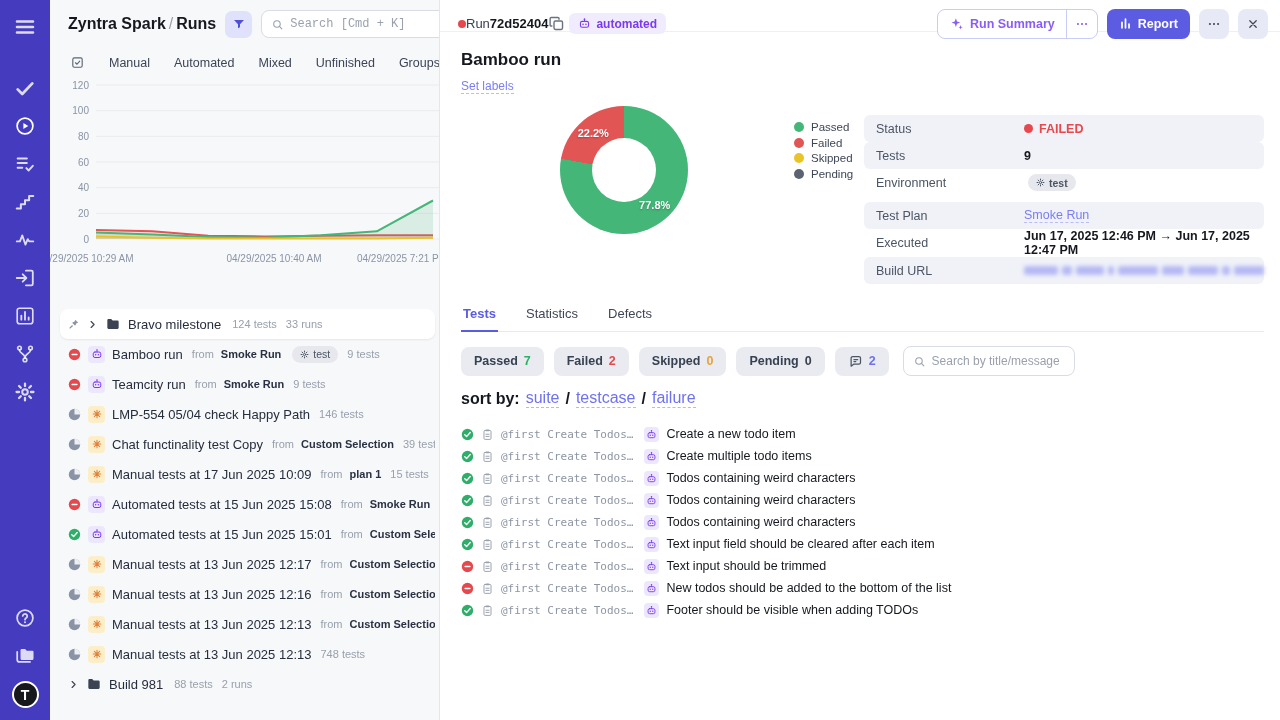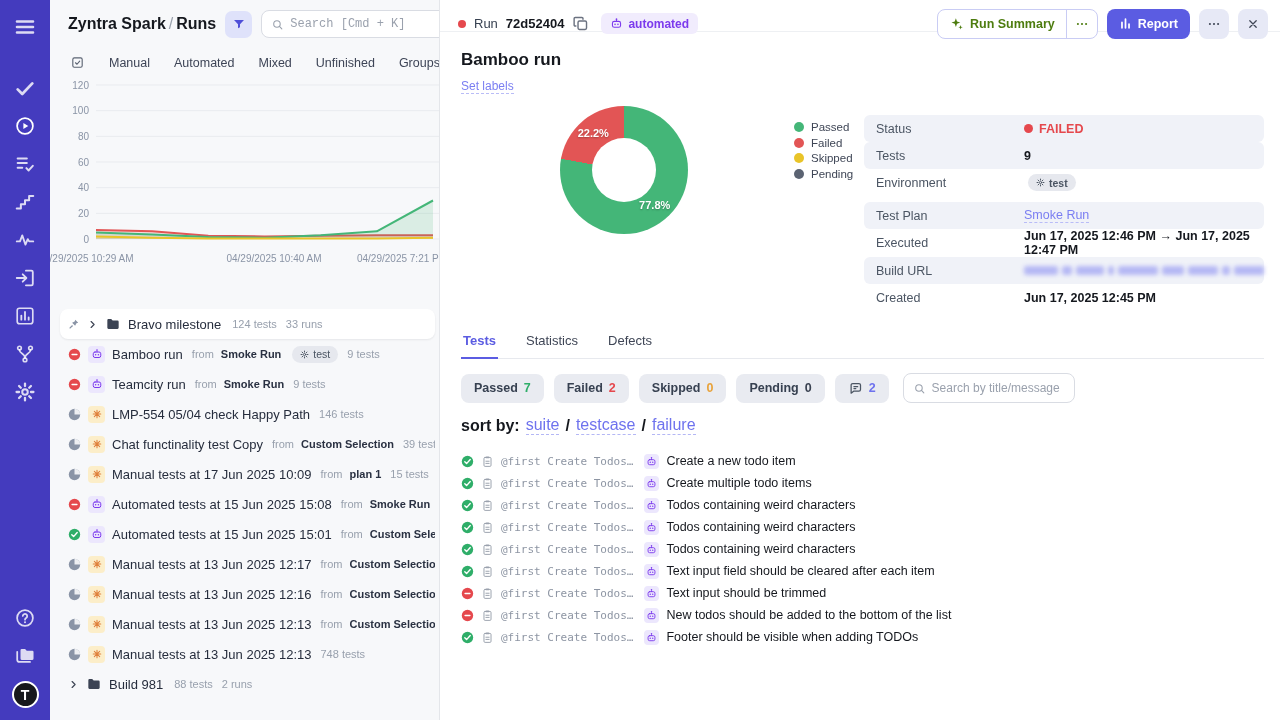--- a/index.html
+++ b/index.html
@@ -46,29 +46,29 @@
 .src{font-size:11px;font-weight:bold;color:#2a3142}
 .meta{font-size:11px;color:#98a0ad;margin-left:2px}
 .envpill{display:inline-flex;align-items:center;gap:4px;background:#e6e8ee;border-radius:9px;padding:2.5px 8px;font-size:10.5px;color:#4b5563;margin-left:4px;flex:none}
 .envpill .ic{width:9px;height:9px}
 .pin-ic{width:12px;height:12px;color:#8a94a6}
 .g-chev{width:11px;height:11px;color:#3f4656;cursor:pointer}
 .g-folder{width:16px;height:16px;color:#3c4454}
 .g-meta{font-size:11px;color:#98a0ad;margin-left:4px;display:flex;gap:9px}
 
 .main{flex:1;display:flex;flex-direction:column;background:#fff;overflow:hidden}
-.run-header{height:32px;flex:none;display:flex;align-items:center;padding:16px 12px 0 18px;border-bottom:1px solid #eef0f3;gap:8px}
+.run-header{height:32px;flex:none;display:flex;align-items:center;padding:16px 12px 0 18px;border-bottom:1px solid #eef0f3;}
 .dot{width:8px;height:8px;border-radius:50%;background:#e5484d;flex:none}
 .rh-label{font-size:13px;color:#374151}
 .rh-id{font-size:13px;font-weight:bold;color:#15181e}
 .ic-btn{width:17px;height:17px;color:#6b7280;cursor:pointer}
 .badge-auto{display:inline-flex;align-items:center;gap:5px;background:#f1ecfd;color:#7c3aed;border-radius:6px;padding:3.5px 9px;font-size:12px;font-weight:600;margin-left:4px;cursor:pointer}
 .badge-auto .ic{width:13px;height:13px}
 .rh-right{margin-left:auto;display:flex;align-items:center;gap:9px}
-.split-btn{display:flex;align-items:center;height:30px;border:1px solid #c9ccf4;border-radius:8px;background:#fff;color:#4d7c0f}
+.split-btn{display:flex;align-items:center;height:30px;border:1px solid #c9ccf4;border-radius:8px;background:#fff;color:#8b5cf6}
 .split-main{display:flex;align-items:center;gap:6px;padding:0 11px;font-size:12.5px;font-weight:600;cursor:pointer;height:100%}
 .split-main .ic{width:15px;height:15px}
 .split-more{border-left:1px solid #c9ccf4;padding:0 8px;height:100%;display:flex;align-items:center;cursor:pointer}
 .split-more .ic{width:14px;height:14px}
 .btn-report{display:flex;align-items:center;gap:6px;height:30px;background:#5b5ce2;color:#fff;border:none;border-radius:8px;padding:0 12px;font-size:12.5px;font-weight:600;cursor:pointer}
 .btn-report .ic{width:13px;height:13px}
 .btn-light{width:30px;height:30px;border-radius:8px;background:#e7e9f6;border:none;display:flex;align-items:center;justify-content:center;color:#3f4656;cursor:pointer}
 .btn-light .ic{width:14px;height:14px}
 .run-body{flex:1;padding:18px 16px 0 21px;overflow:hidden}
 .run-title{font-size:17px;font-weight:bold;color:#15181e}
@@ -665,24 +665,20 @@
                   <i style="width:28px"></i>
                   <i style="width:6px"></i>
                   <i style="width:40px"></i>
                   <i style="width:22px"></i>
                   <i style="width:30px"></i>
                   <i style="width:8px"></i>
                   <i style="width:36px"></i>
                 </span>
               </span>
             </div>
-            <div class="d-row  ">
-              <span class="d-label">Created</span>
-              <span class="d-value">Jun 17, 2025 12:45 PM</span>
-            </div>
           </div>
       </div>
 
       <div class="tests-tabs" id="testsTabs">
           <span class="t-tab active">Tests</span>
           <span class="t-tab ">Statistics</span>
           <span class="t-tab ">Defects</span>
         </div>
       <div class="filters" id="filtersRow">
           <span class="pill">

